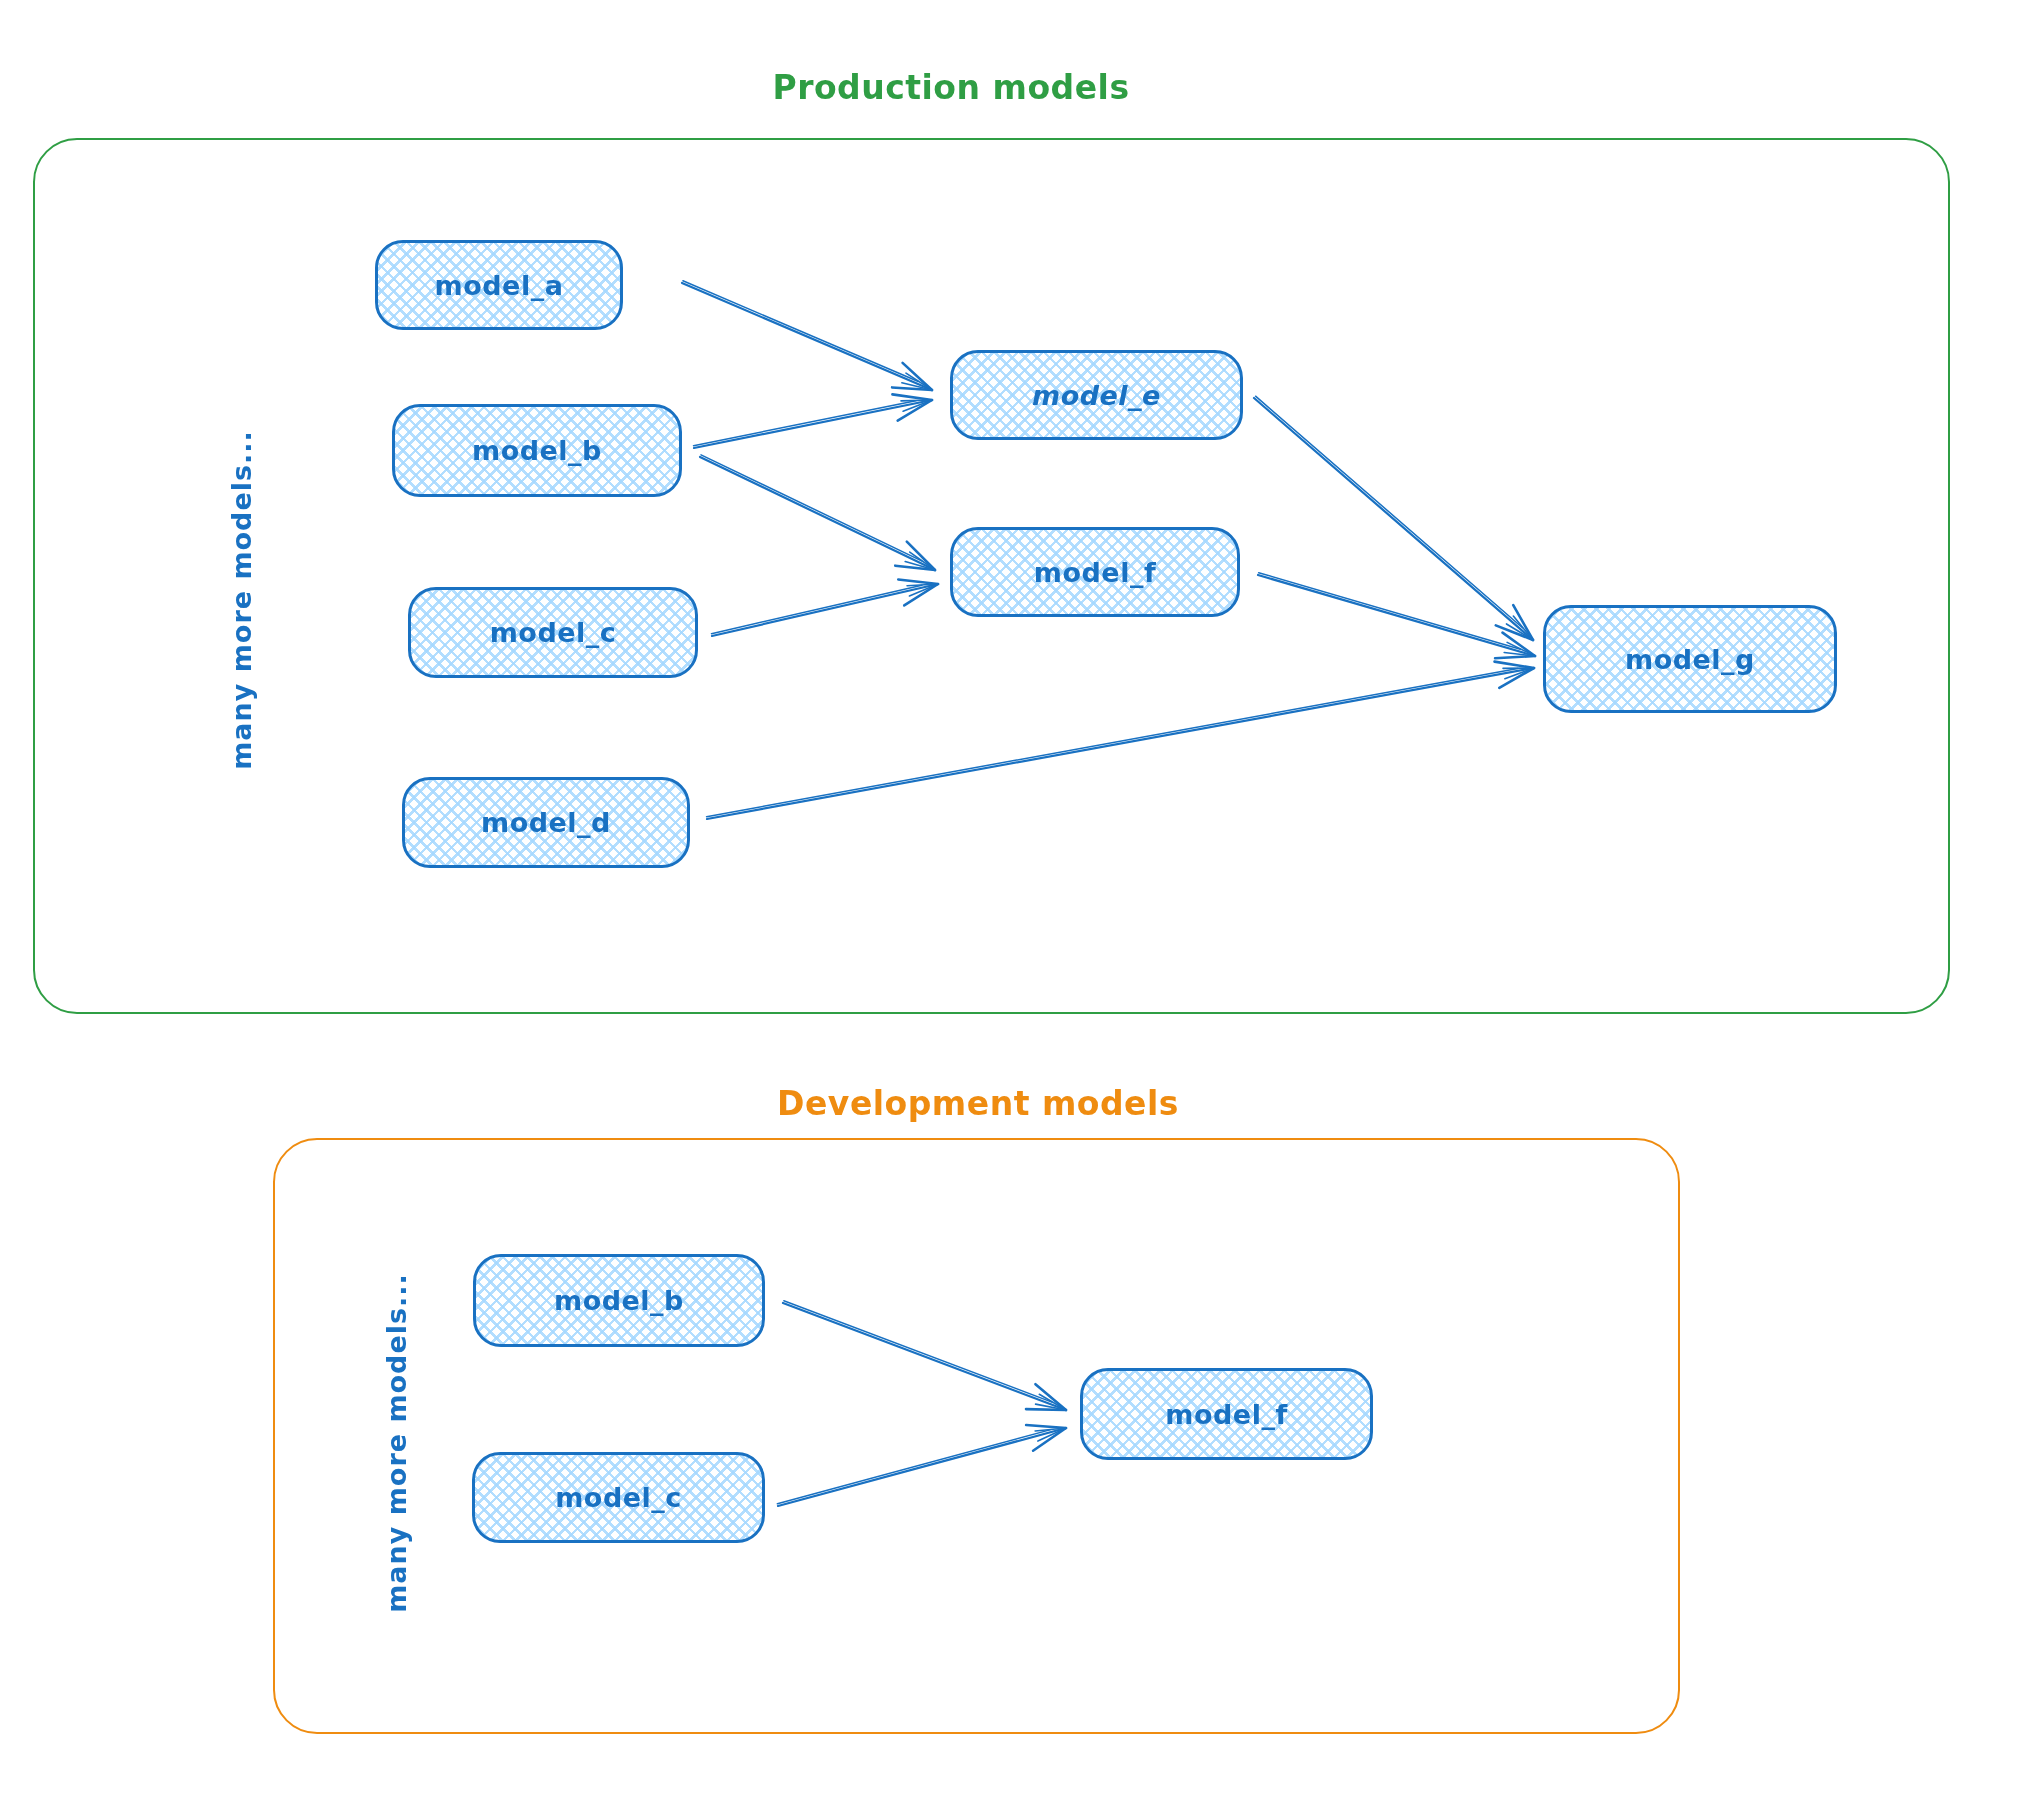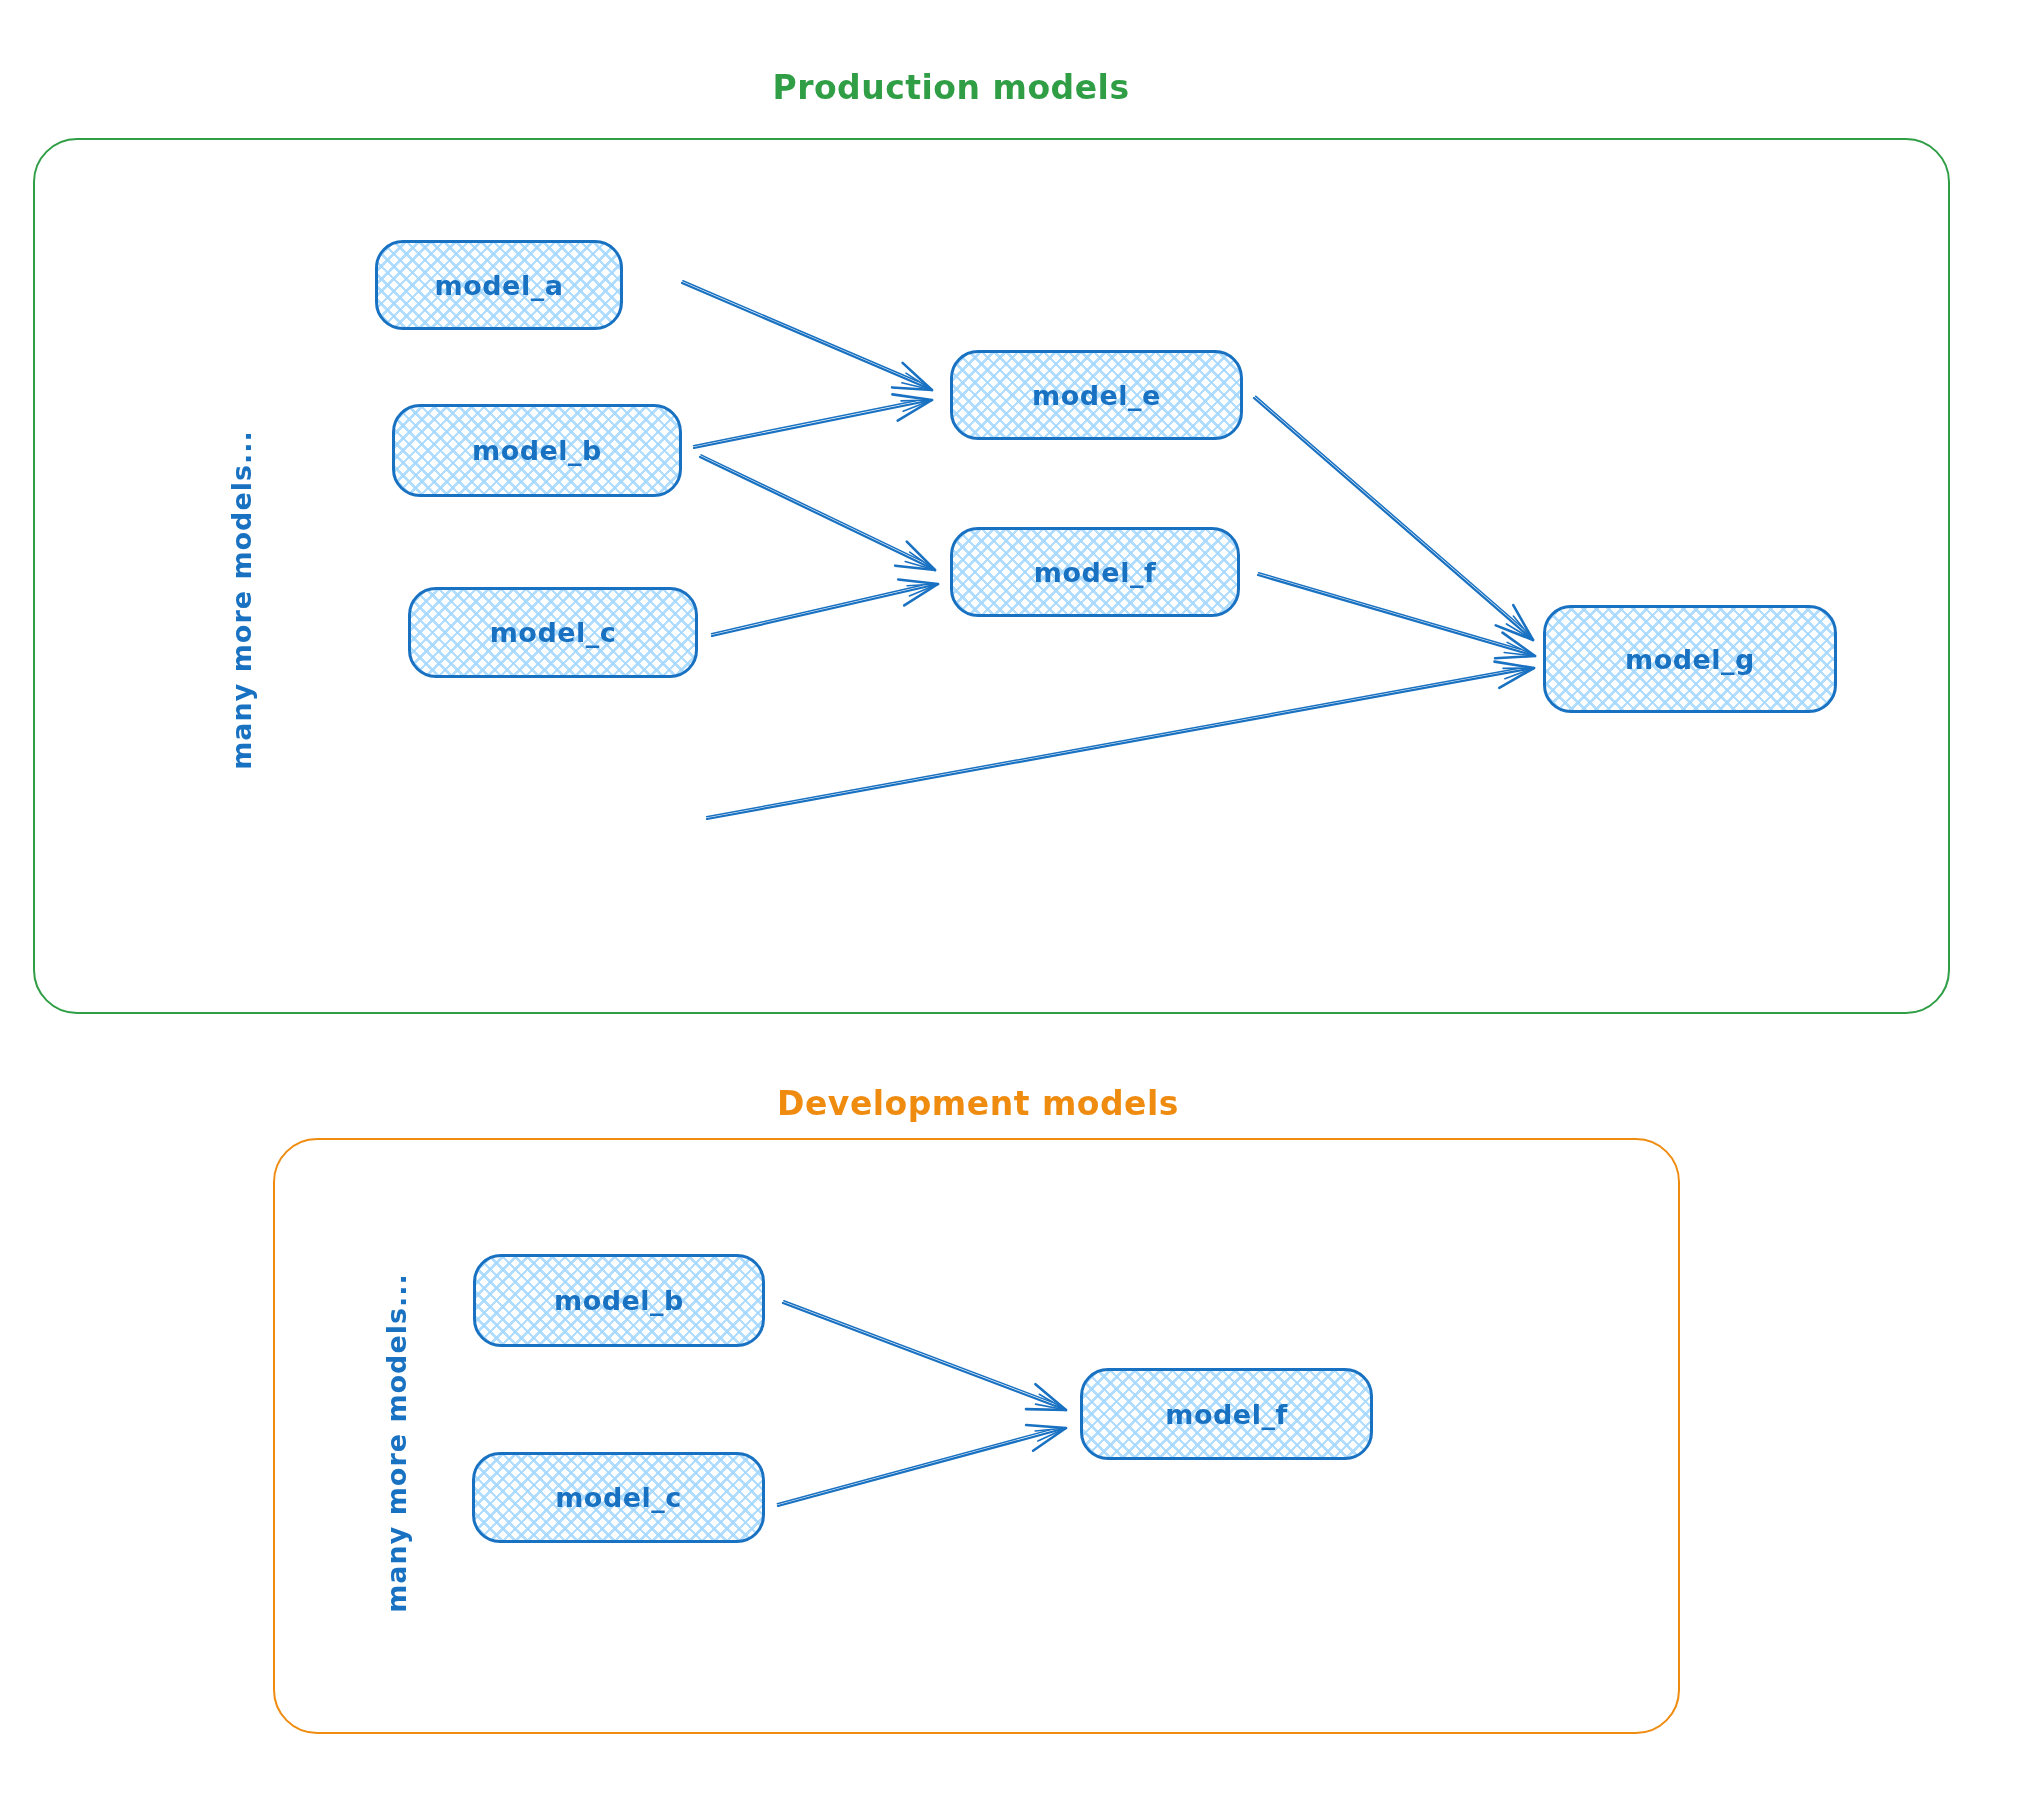--- a/index.html
+++ b/index.html
@@ -32,21 +32,21 @@
     background:
       repeating-linear-gradient(45deg,  rgba(165,216,255,.85) 0 2.6px, rgba(255,255,255,0) 2.6px 8.8px),
       repeating-linear-gradient(135deg, rgba(165,216,255,.85) 0 2.6px, rgba(255,255,255,0) 2.6px 8.8px),
       #ffffff;
   }
   
   #node-model_a{left:375px;top:240px;width:248px;height:90px;}
   #node-model_b{left:392px;top:404px;width:290px;height:93px;}
   #node-model_c{left:408px;top:587px;width:290px;height:91px;}
   #node-model_d{left:402px;top:777px;width:288px;height:91px;}
-  #node-model_e{left:950px;top:350px;width:293px;height:90px;}
+  #node-model_e{left:950px;top:350px;width:293px;height:90px;font-style:italic;}
   #node-model_f{left:950px;top:527px;width:290px;height:90px;}
   #node-model_g{left:1543px;top:605px;width:294px;height:108px;}
   
   #node-model_b-dev{left:473px;top:1254px;width:292px;height:93px;}
   #node-model_c-dev{left:472px;top:1452px;width:293px;height:91px;}
   #node-model_f-dev{left:1080px;top:1368px;width:293px;height:92px;}
 
   #arrows{position:absolute;left:0;top:0;width:2024px;height:1818px;pointer-events:none;}
   #arrows g.arrow line{stroke:#1971c2;stroke-linecap:round;fill:none;}
   #arrows g.arrow line.shaft{stroke-width:2.2;}
@@ -61,20 +61,23 @@
   <div class="side-label" id="production-side-label">many more models...</div>
 
   <div class="node" id="node-model_a">
     <span>model_a</span>
   </div>
   <div class="node" id="node-model_b">
     <span>model_b</span>
   </div>
   <div class="node" id="node-model_c">
     <span>model_c</span>
+  </div>
+  <div class="node" id="node-model_d">
+    <span>model_d</span>
   </div>
   <div class="node" id="node-model_e">
     <span>model_e</span>
   </div>
   <div class="node" id="node-model_f">
     <span>model_f</span>
   </div>
   <div class="node" id="node-model_g">
     <span>model_g</span>
   </div>

